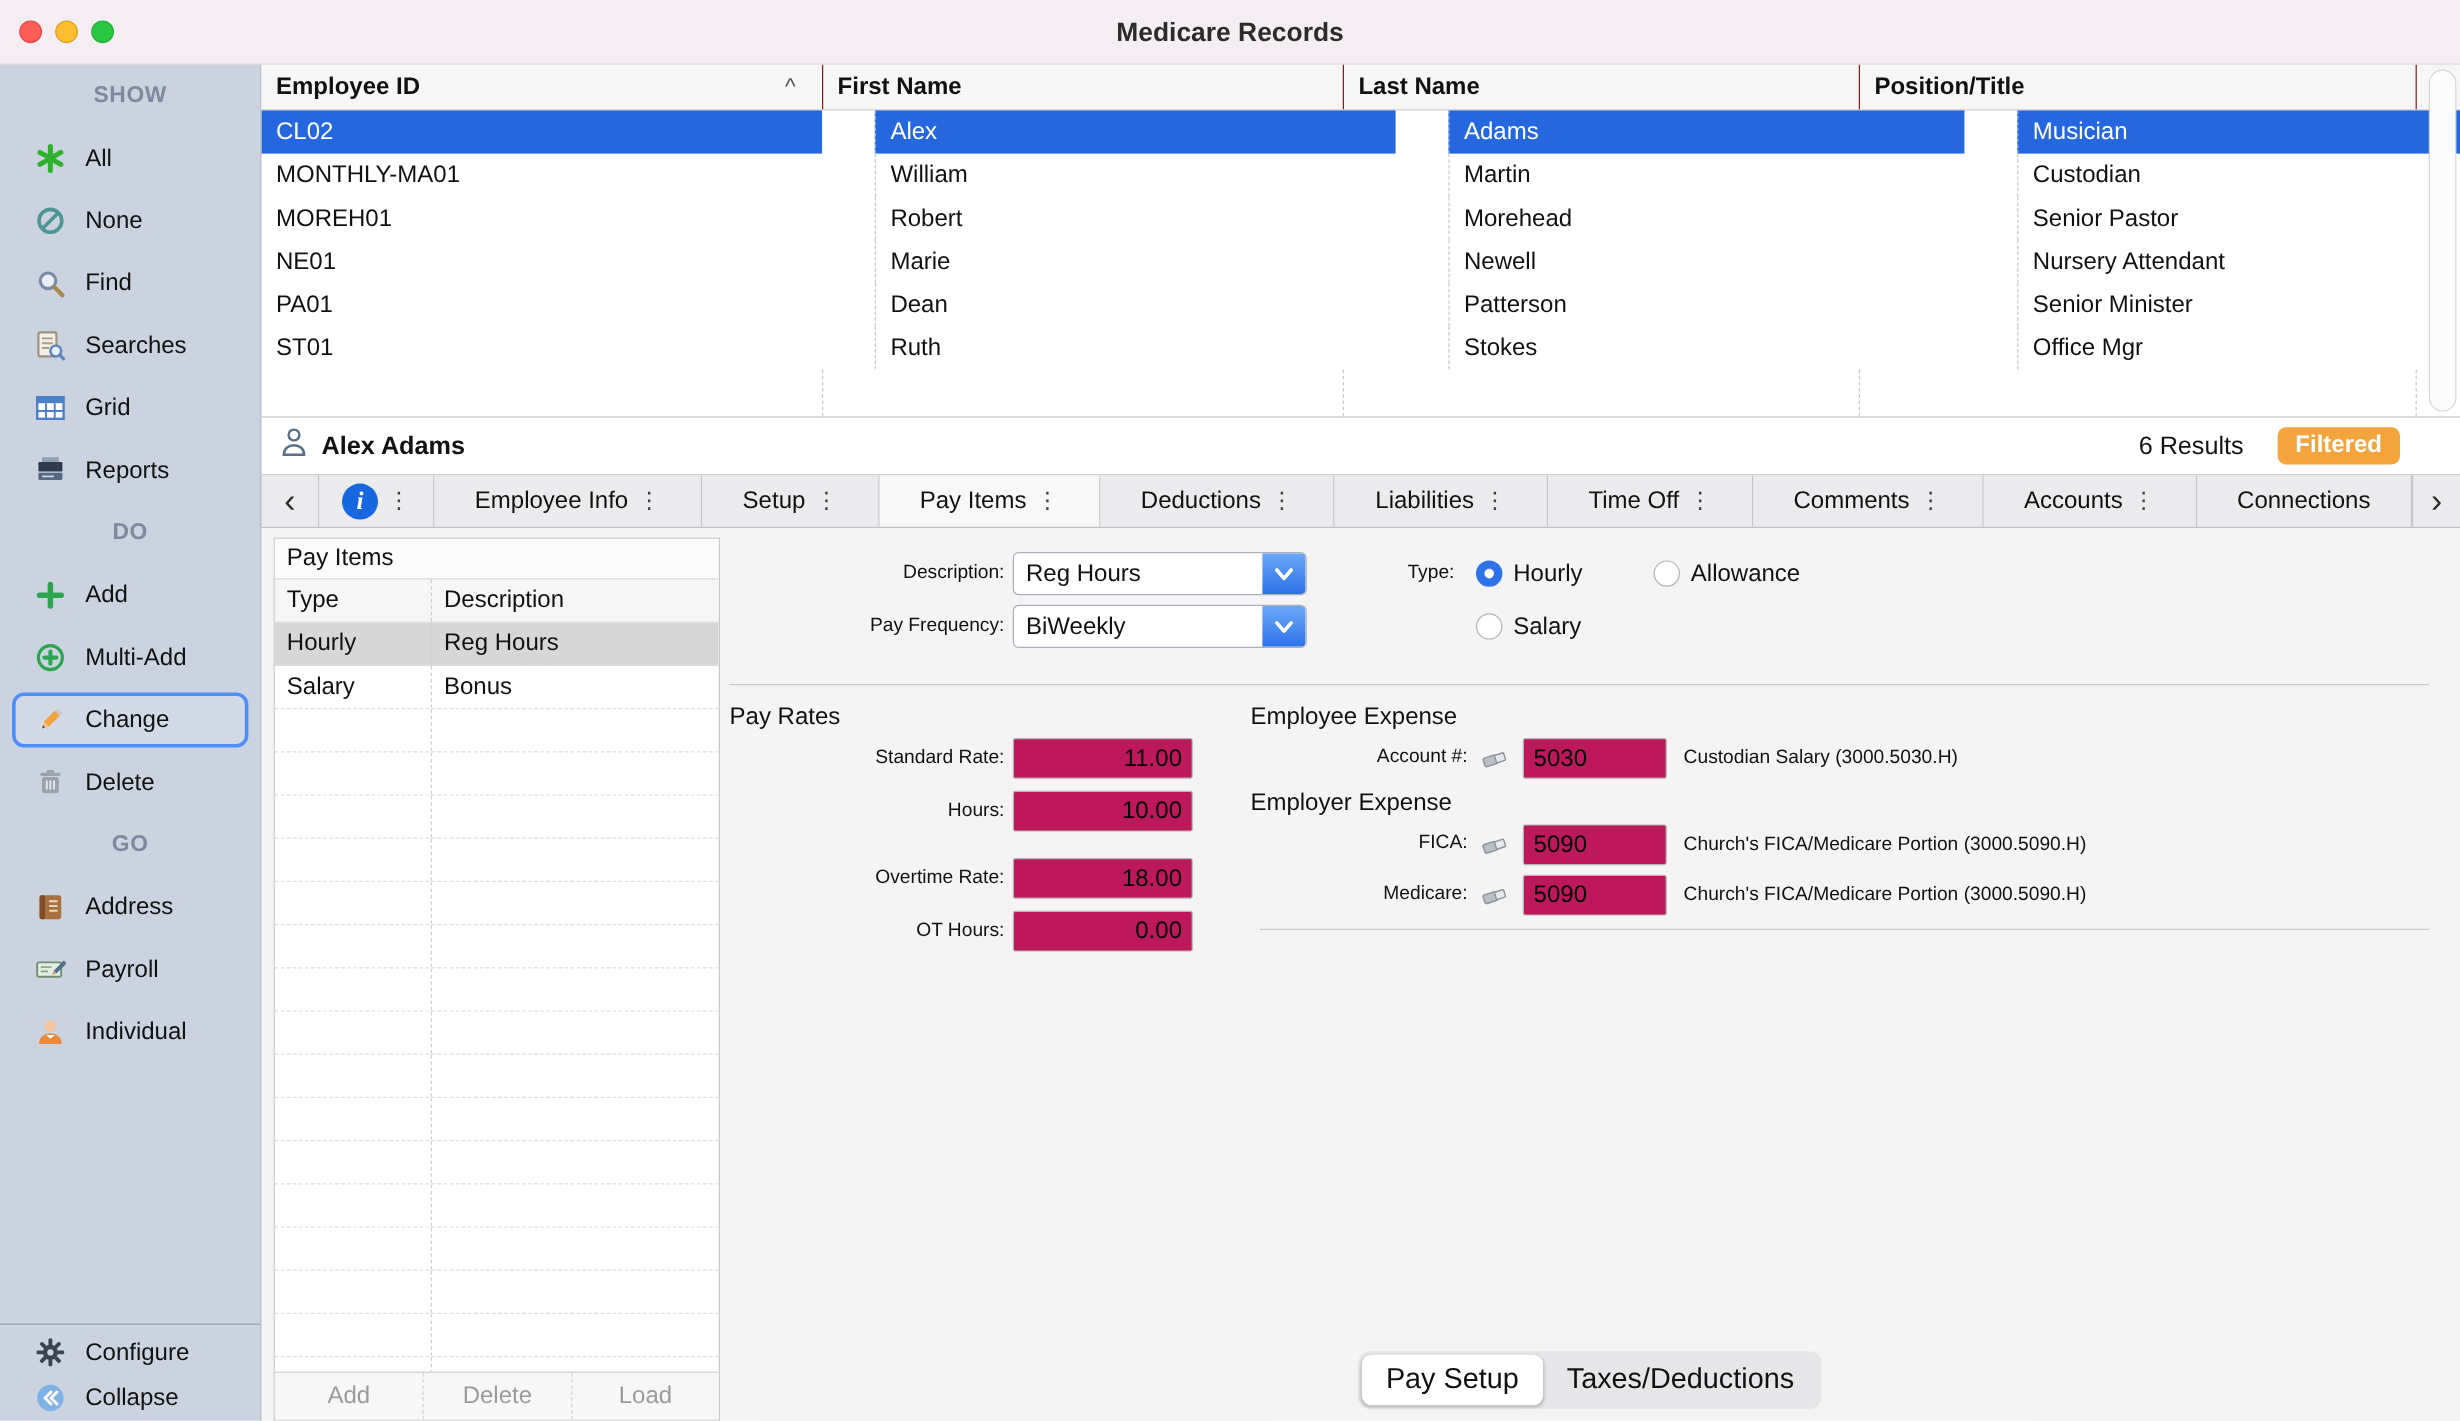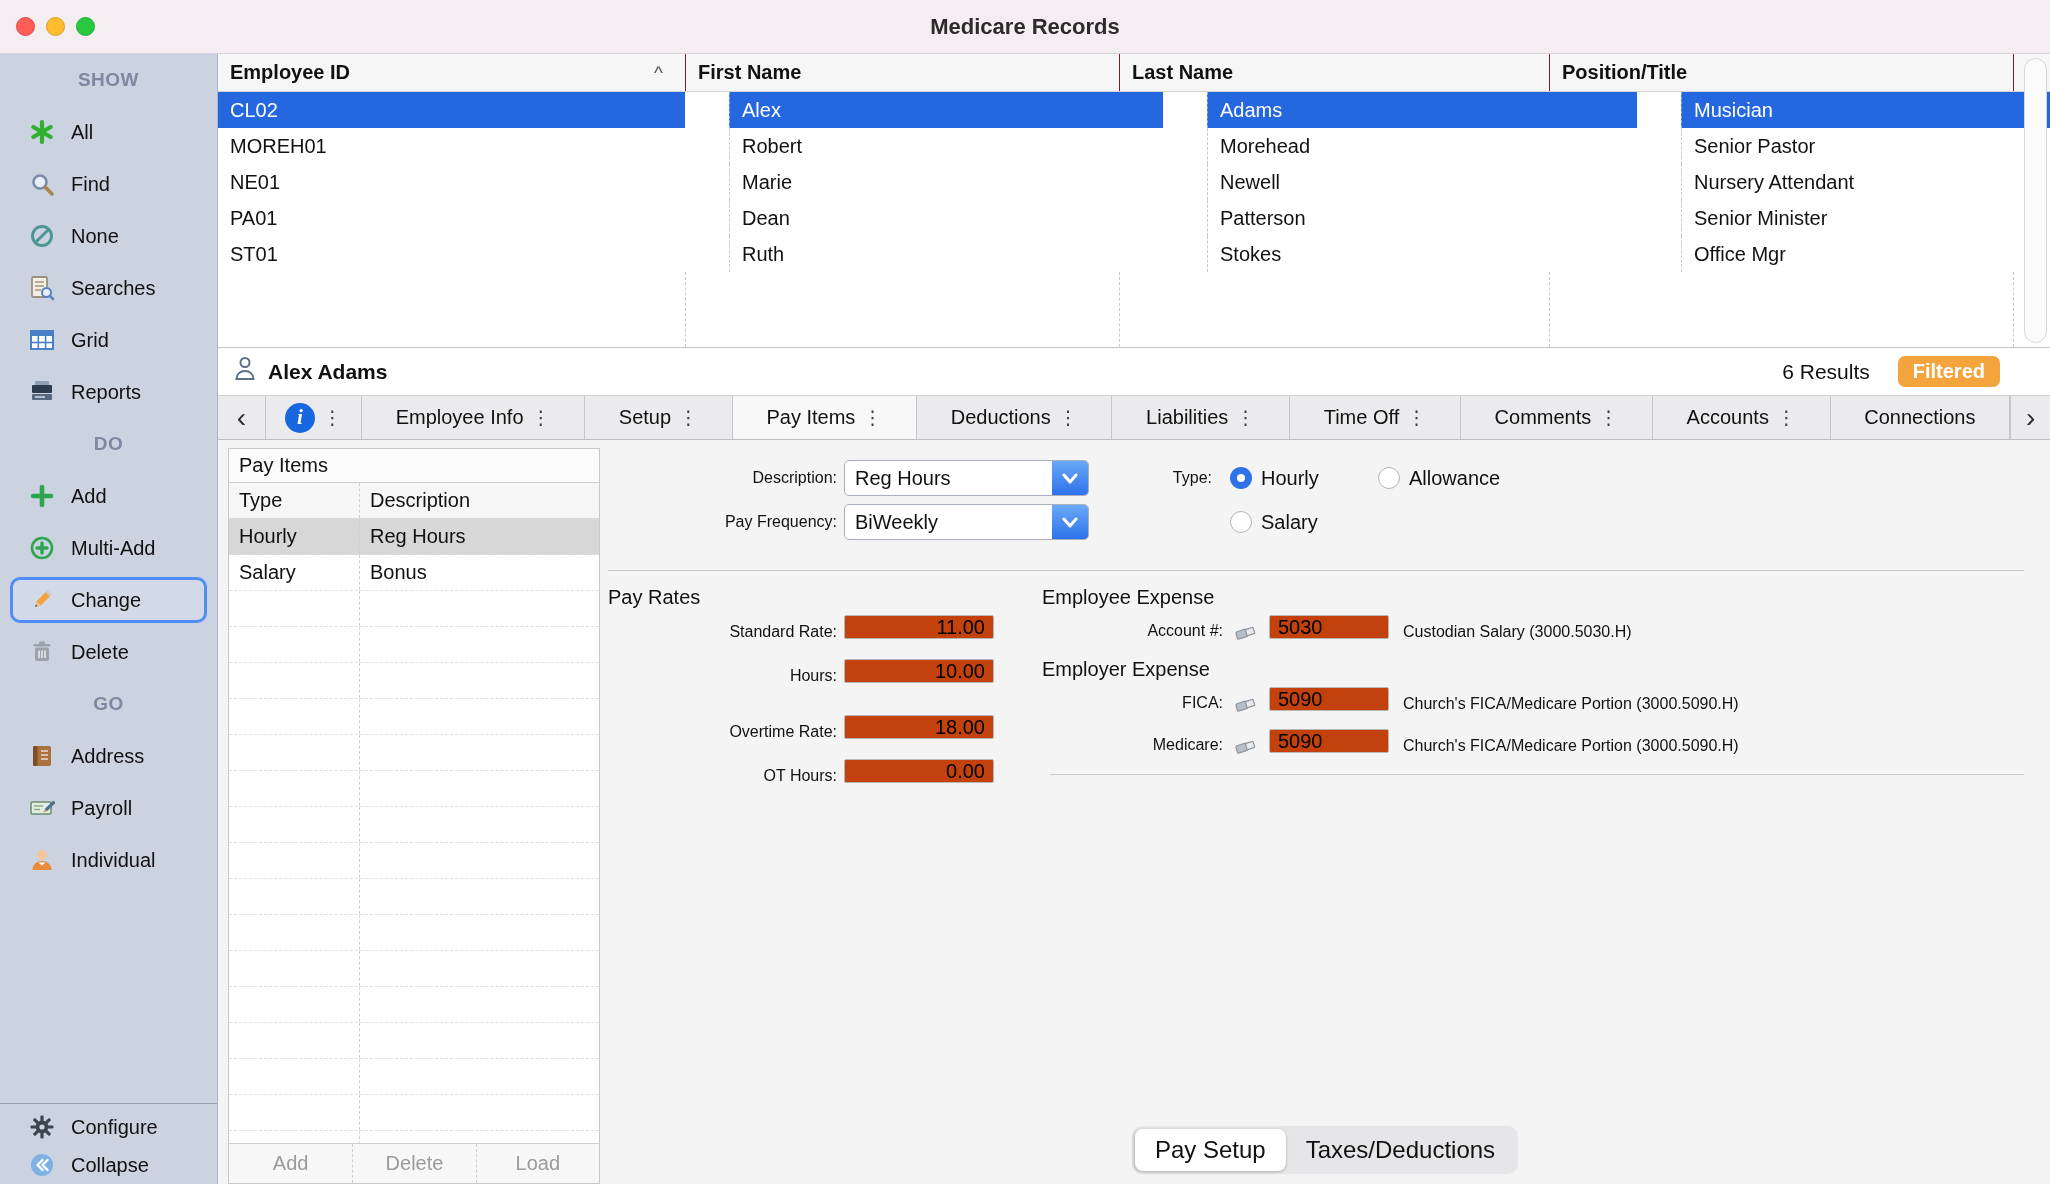--- a/index.html
+++ b/index.html
@@ -108,21 +108,21 @@
   .dropdown { position:absolute; width:245px; height:36px; display:flex; align-items:stretch;
               background:#fff; border:1px solid #a9b0bc; border-radius:5px; overflow:hidden; }
   .dd-value { flex:1; display:flex; align-items:center; padding-left:10px; }
   .dd-btn { width:36px; background:linear-gradient(#6aa9f8,#2d72ea); display:flex; align-items:center;
             justify-content:center; }
   .radio { position:absolute; height:36px; display:flex; align-items:center; gap:9px; }
   .rdot { width:22px; height:22px; border-radius:50%; flex:0 0 auto; }
   .rdot.sel { background:#2e72e9; position:relative; }
   .rdot.sel::after { content:""; position:absolute; inset:7px; background:#fff; border-radius:50%; }
   .rdot.unsel { background:#fff; border:1.5px solid #b5b5b5; }
-  .tinput { position:absolute; height:24px; border:1px solid #b6b6b6; border-radius:2px; background:#c2410c;
+  .tinput { position:absolute; height:34px; border:1px solid #b6b6b6; border-radius:2px; background:#be185d;
             font-family:inherit; font-size:20px; padding:0 8px; }
   .num { width:150px; text-align:right; }
   .acct { width:120px; text-align:left; }
   .lookup { position:absolute; width:30px; height:28px; display:flex; align-items:center; justify-content:center; }
   .acct-desc { position:absolute; height:34px; display:flex; align-items:center; font-size:16px; }
   .seg-wrap { position:absolute; bottom:10px; left:50%; transform:translateX(-50%); display:flex;
               background:#e6e6e8; border-radius:10px; padding:3px; }
   .seg { padding:7px 20px; border-radius:8px; font-size:24px; white-space:nowrap; }
   .seg.active { background:#fff; box-shadow:0 1px 3px rgba(0,0,0,0.25); }
 </style>
@@ -154,35 +154,35 @@
                 <line x1="4.3" y1="18" x2="21.7" y2="8"></line>
               </g>
             </svg>
         </span>
         <span>All</span>
       </div>
 
       <div class="side-row">
         <span class="icn">
           <svg width="26" height="26" viewBox="0 0 26 26">
+              <circle cx="13" cy="13" r="9.5" fill="none" stroke="#4e9596" stroke-width="3"></circle>
+              <line x1="6.5" y1="19.5" x2="19.5" y2="6.5" stroke="#4e9596" stroke-width="3"></line>
+            </svg>
+        </span>
+        <span>None</span>
+      </div>
+
+      <div class="side-row">
+        <span class="icn">
+          <svg width="26" height="26" viewBox="0 0 26 26">
               <circle cx="11" cy="11" r="6.5" fill="#e7eef8" stroke="#7a8aa8" stroke-width="2.6"></circle>
               <line x1="16" y1="16" x2="23" y2="23" stroke="#a8874f" stroke-width="3.6" stroke-linecap="round"></line>
             </svg>
         </span>
         <span>Find</span>
-      </div>
-
-      <div class="side-row">
-        <span class="icn">
-          <svg width="26" height="26" viewBox="0 0 26 26">
-              <circle cx="13" cy="13" r="9.5" fill="none" stroke="#4e9596" stroke-width="3"></circle>
-              <line x1="6.5" y1="19.5" x2="19.5" y2="6.5" stroke="#4e9596" stroke-width="3"></line>
-            </svg>
-        </span>
-        <span>None</span>
       </div>
 
       <div class="side-row">
         <span class="icn">
           <svg width="26" height="26" viewBox="0 0 26 26">
               <rect x="3" y="2" width="15" height="20" rx="1.5" fill="#f4efe6" stroke="#9a917e" stroke-width="1.8"></rect>
               <line x1="6" y1="7" x2="15" y2="7" stroke="#a89c84" stroke-width="1.6"></line>
               <line x1="6" y1="11" x2="15" y2="11" stroke="#a89c84" stroke-width="1.6"></line>
               <line x1="6" y1="15" x2="12" y2="15" stroke="#a89c84" stroke-width="1.6"></line>
               <circle cx="17.5" cy="17.5" r="4.5" fill="#e8f0fa" stroke="#5b82c0" stroke-width="2"></circle>
@@ -369,20 +369,27 @@
         </div>
 
         <div class="t-grid t-row selected">
           <div class="cell c">CL02</div>
           <div class="cell c">Alex</div>
           <div class="cell c">Adams</div>
           <div class="cell c">Musician</div>
           <div class="cell"></div>
         </div>
         <div class="t-grid t-row">
+          <div class="cell c">MONTHLY-MA01</div>
+          <div class="cell c">William</div>
+          <div class="cell c">Martin</div>
+          <div class="cell c">Custodian</div>
+          <div class="cell"></div>
+        </div>
+        <div class="t-grid t-row">
           <div class="cell c">MOREH01</div>
           <div class="cell c">Robert</div>
           <div class="cell c">Morehead</div>
           <div class="cell c">Senior Pastor</div>
           <div class="cell"></div>
         </div>
         <div class="t-grid t-row">
           <div class="cell c">NE01</div>
           <div class="cell c">Marie</div>
           <div class="cell c">Newell</div>

